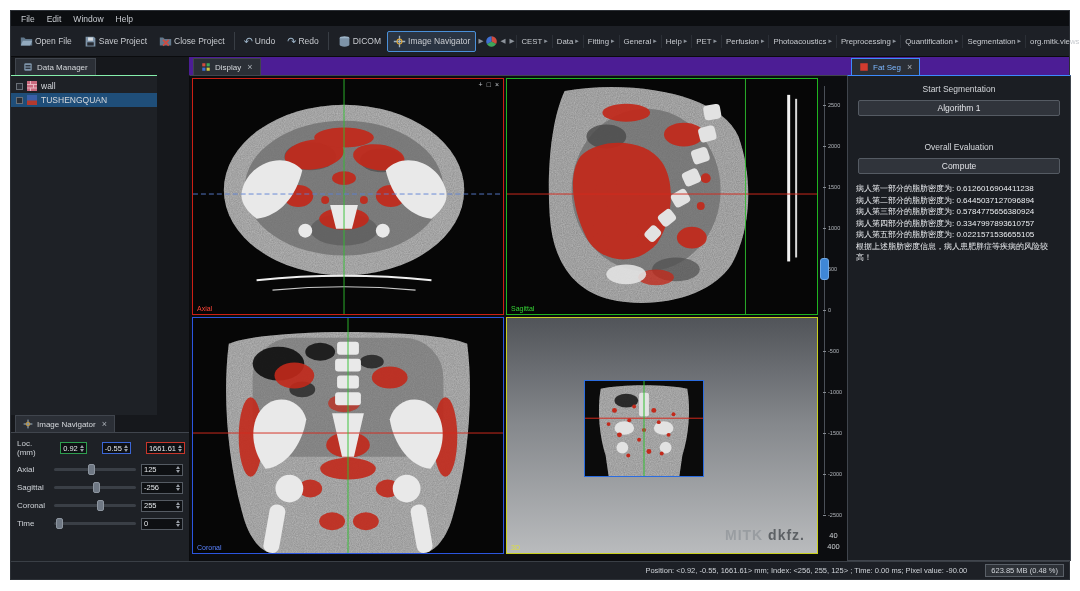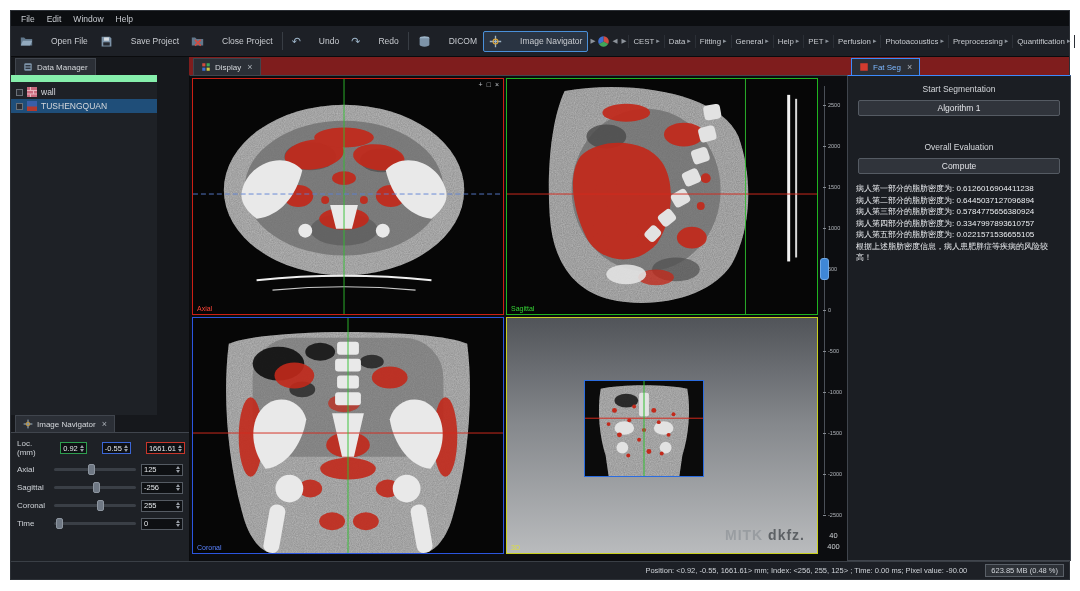--- a/index.html
+++ b/index.html
@@ -1,29 +1,29 @@
 <!DOCTYPE html>
 <html><head>
 <meta charset="utf-8">
 <style>
   * { margin:0; padding:0; box-sizing:border-box; }
   html,body { width:1080px; height:591px; background:#ffffff; overflow:hidden;
               font-family:"Liberation Sans","DejaVu Sans",sans-serif; }
   .app { position:absolute; left:10px; top:10px; width:1060px; height:570px;
-         background:#7f1d1d; border:1px solid #2c3036;text-decoration:underline; }
+         background:#4c1d95; border:1px solid #2c3036;text-decoration:underline; }
 
   
   .menubar { position:absolute; top:0; left:0; right:0; height:15px; background:#0c0e11;
              display:flex; align-items:center; padding-left:4px; }
   .menubar span { color:#c8cbd0; font-size:8.5px; padding:0 6px; cursor:default; }
 
   
   .toolbar { position:absolute; top:15px; left:0; right:0; height:31px; background:#1d2026;
              border-bottom:1px solid #0a0b0d; display:flex; align-items:center; padding:0 3px; }
-  .tb { display:flex; align-items:center; gap:18px; color:#c8cbd0; font-size:8.5px;
+  .tb { display:flex; align-items:center; gap:2px; color:#c8cbd0; font-size:8.5px;
         padding:3px 5px; border:1px solid transparent; border-radius:2px; white-space:nowrap; }
   .tb.active { border-color:#4a90d9; background:#2a3442; }
   .ticn { width:13px; height:13px; flex:0 0 auto; }
   .glyph { font-size:11px; line-height:10px; color:#9db4c8; }
   .sep { width:1px; height:18px; background:#383d44; margin:0 3px; flex:0 0 auto; }
   .ovf { color:#8d939b; font-size:6.5px; margin:0 2px; }
   .tm { display:flex; align-items:center; gap:2px; color:#c8cbd0; font-size:7.8px;
         padding:2px 4px; border-left:1px solid #2b2f36; white-space:nowrap; }
   .tm .arr { color:#8d939b; font-size:7px; }
 
@@ -31,21 +31,21 @@
   .tab { position:absolute; height:17px; display:flex; align-items:center; gap:4px;
          padding:8px 7px; background:#2b2f36; border:1px solid #40454d; border-bottom:none;
          color:#d5d8dc; font-size:8px; white-space:nowrap; }
   .tab .ticn { width:10px; height:10px; }
   .tab .x { color:#aab0b7; font-size:9px; margin-left:2px; }
   .tab.fatseg { border-color:#3d8bfd; color:#7db8ff; }
 
   
   .left-col { position:absolute; left:0; top:46px; width:178px; height:504px; background:#16181c; }
   .dm-panel { position:absolute; left:0; top:18px; width:146px; height:340px;
-              background:#1e2126; border-top:7px solid #86efac; padding-top:3px; }
+              background:#1e2126; border-top:1px solid #86efac; padding-top:3px; }
   .tree-row { display:flex; align-items:center; gap:4px; height:14px; padding:0 5px;
               font-size:8.5px; color:#d5d8dc; }
   .tree-row.selected { background:#1f4e79; }
   .vis-box { width:7px; height:7px; border:1px solid #6a7078; background:#2a2e35; flex:0 0 auto; }
   .node-icon { width:10px; height:10px; flex:0 0 auto; }
 
   .nav-panel { position:absolute; left:0; top:375px; width:178px; height:129px;
                background:#1e2126; border-top:1px solid #40454d; }
   .loc-row { display:flex; align-items:center; gap:15px; padding:6px 4px 0 6px; }
   .lbl { font-size:8px; color:#cfd3d8; }

